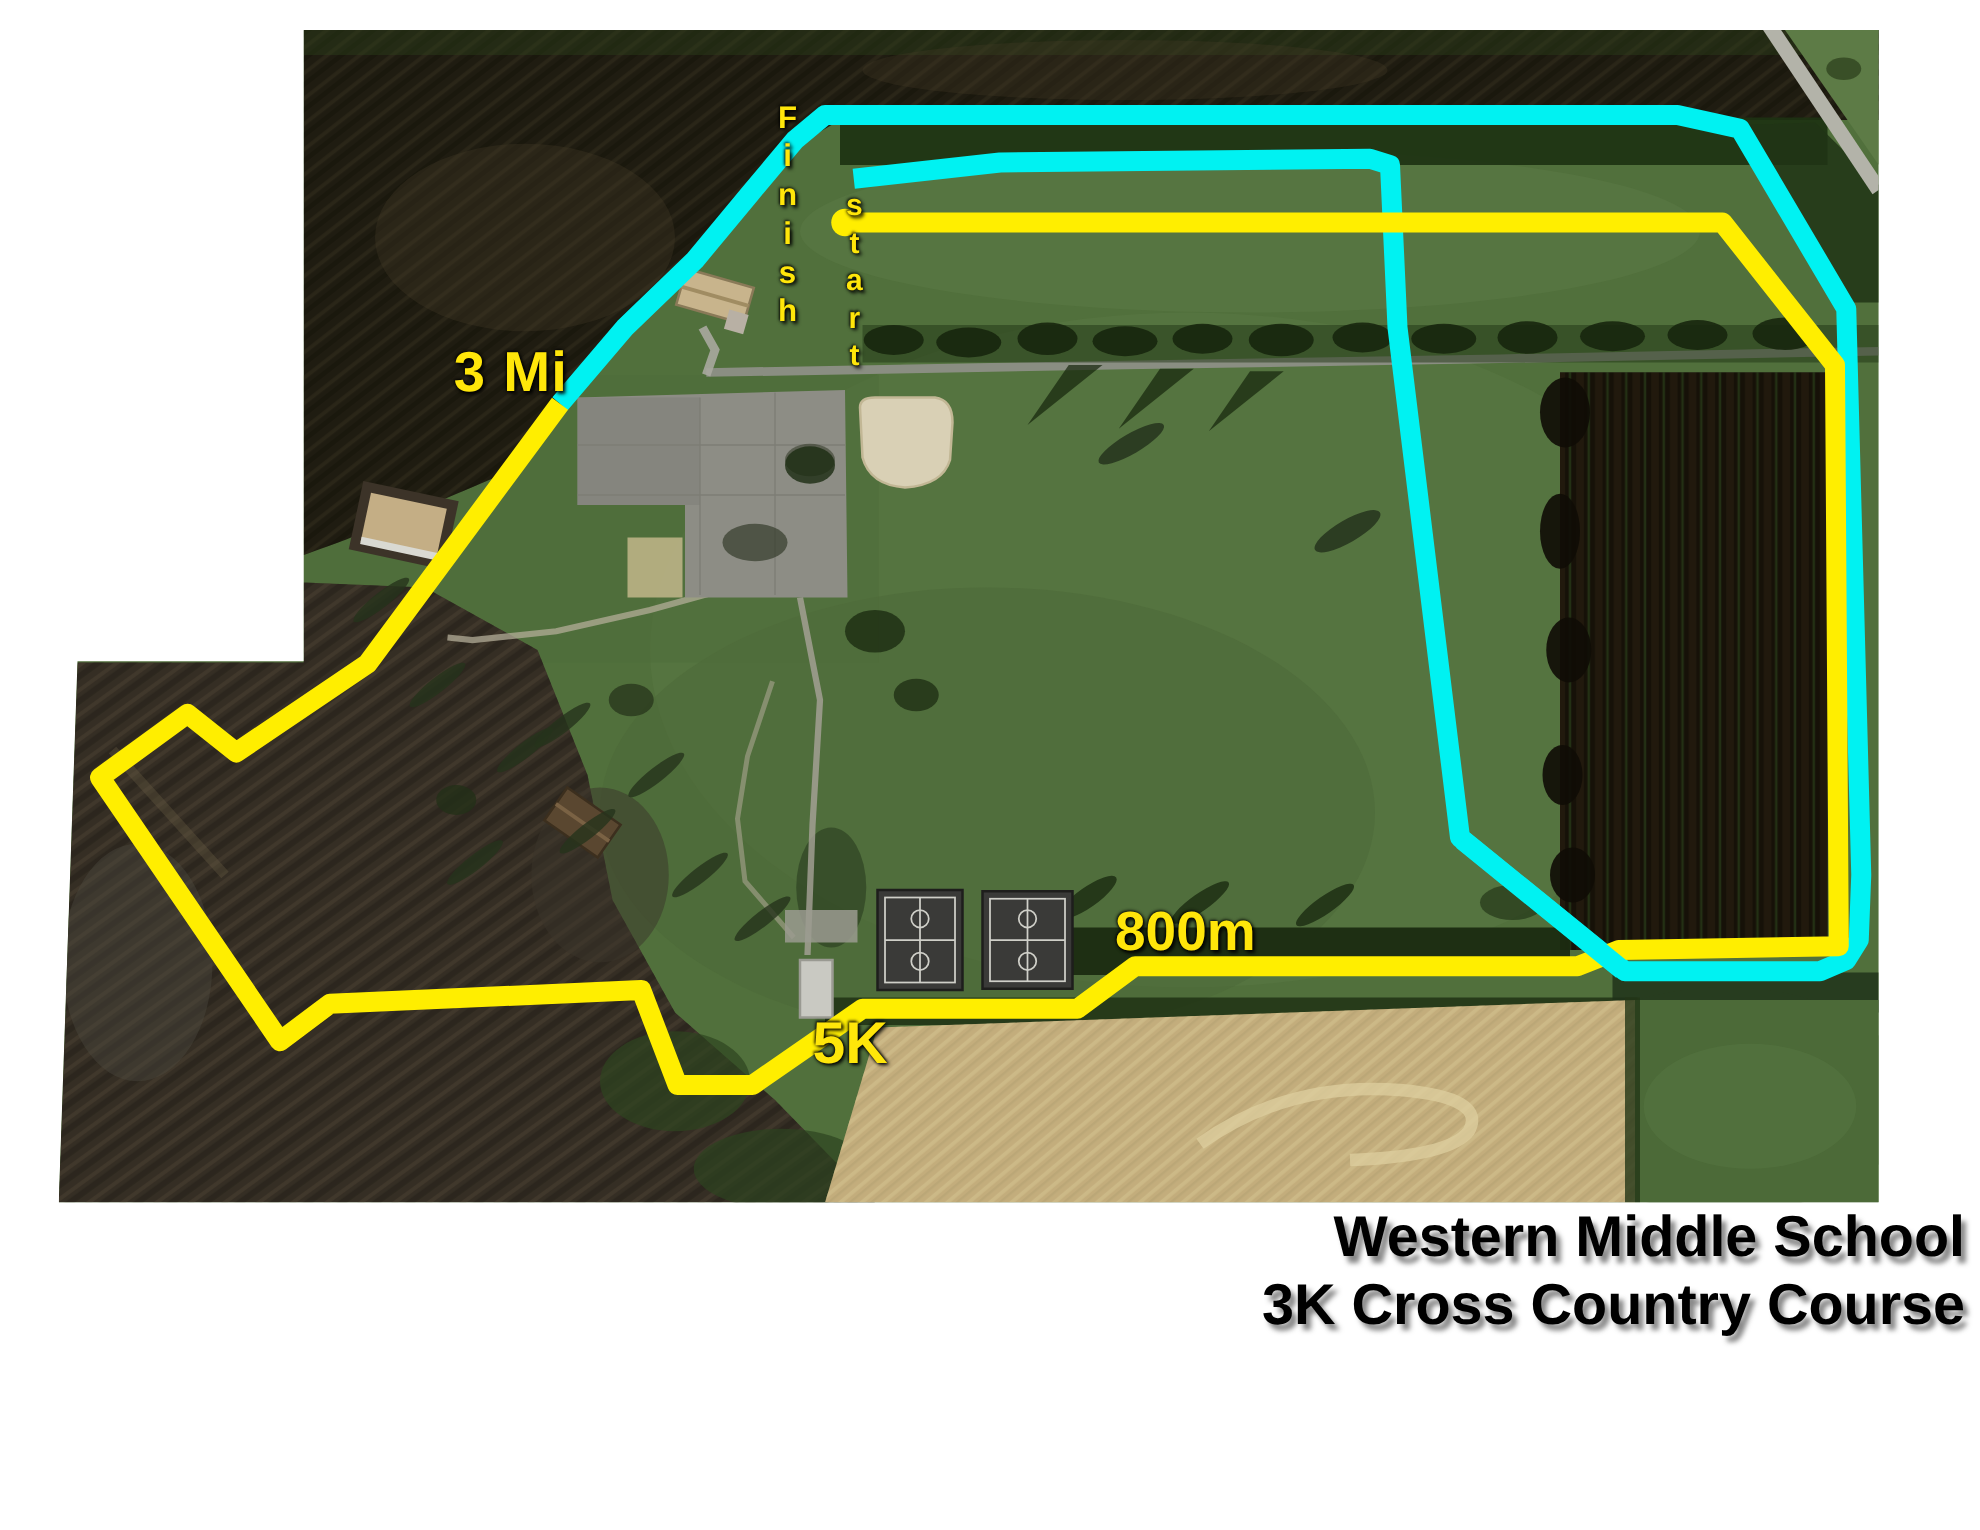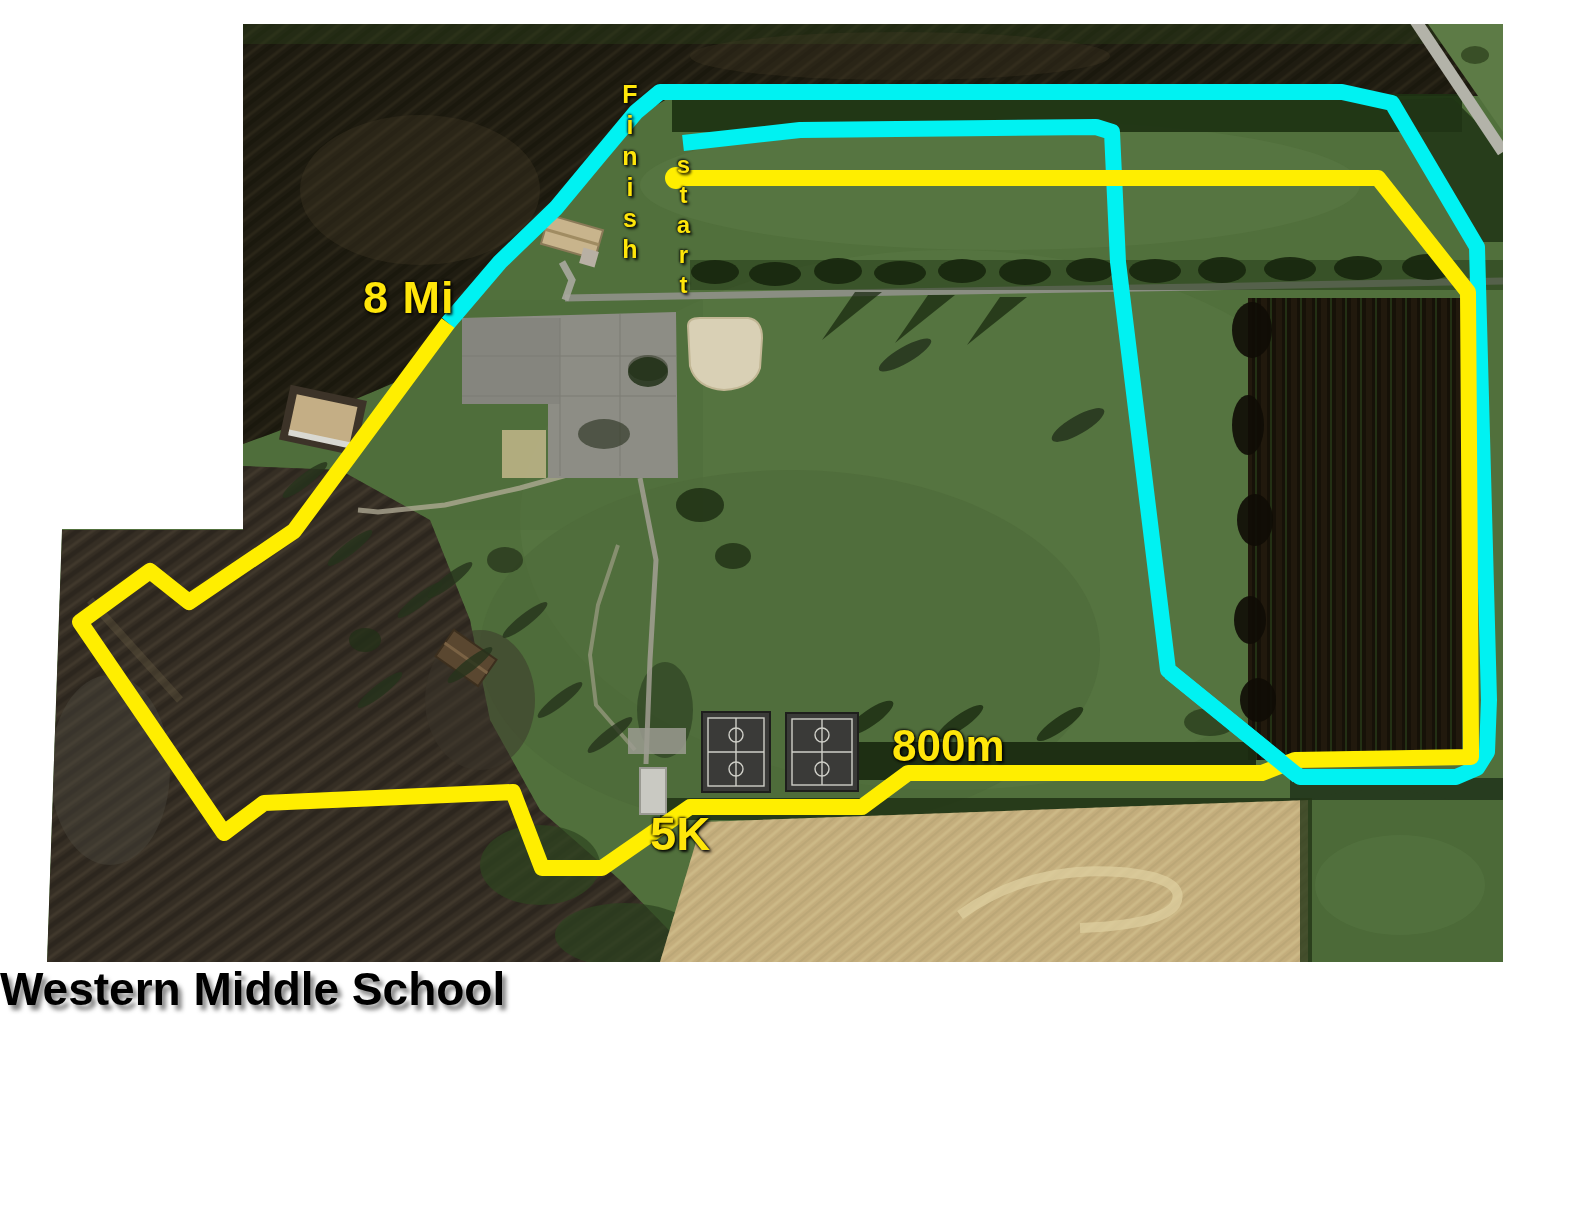--- a/index.html
+++ b/index.html
@@ -7,21 +7,21 @@
         font-family:"Liberation Sans",sans-serif;}
   .page svg{position:absolute;left:0;top:0;display:block;}
   .map-label{position:absolute;font-weight:bold;color:var(--label-yellow,#ffe60a);z-index:5;
         text-shadow:0 0 3px #000,2px 2px 3px rgba(0,0,0,.85),-1px -1px 2px rgba(0,0,0,.55);}
   .vert{writing-mode:vertical-rl;text-orientation:upright;letter-spacing:3px;line-height:1;}
   #finish-label{left:617px;top:80px;font-size:25px;}
   #start-label{left:671px;top:151px;font-size:24px;}
   #mile-label{left:363px;top:272px;font-size:45px;letter-spacing:1px;}
   #m800-label{left:892px;top:721px;font-size:44px;}
   #k1-label{left:650px;top:806px;font-size:47px;}
-  .title{position:absolute;left:0;top:962px;width:1572px;text-align:left;z-index:5;
+  .title{position:absolute;left:0;top:962px;width:1572px;text-align:right;z-index:5;
         color:var(--title-color,#000);font-weight:bold;font-size:46px;line-height:54px;
         text-shadow:4px 5px 4px rgba(35,35,35,.55);}
 </style>
 </head>
 <body>
 
 <div class="page">
 
 <svg width="1584" height="1224" viewBox="0 0 1584 1224">
   <defs>
@@ -217,21 +217,22 @@
   </g>
 
   <polyline fill="none" stroke-linejoin="round" stroke-linecap="butt" stroke="#00f2f2" stroke-width="16" points="448,323 500,262 556,208 600,155 636,112 660,92 1342,92 1392,103 1477,247 1489,700 1487,752 1477,768 1456,777 1300,777 1168,670 1118,262 1112,132 1096,127 800,130 683,143"></polyline>
   <polyline fill="none" stroke-linejoin="round" stroke-linecap="butt" stroke="#ffee00" stroke-width="16" points="676,178 1378,178 1468,292 1471,748 1471,757 1295,760 1262,773 908,773 862,807 690,807 602,868 542,868 513,792 264,803 224,833 80,622 150,571 189,602 294,531 448,323"></polyline>
   <polyline fill="none" stroke-linejoin="round" stroke-linecap="butt" stroke="#00f2f2" stroke-width="16" points="1298,776 1170,672"></polyline>
   <circle cx="676" cy="178" r="11" fill="#ffee00"></circle>
 </svg>
 
 <div class="map-label vert" id="finish-label">Finish</div>
 <div class="map-label vert" id="start-label">start</div>
-<div class="map-label" id="mile-label">8 Mi</div>
+<div class="map-label" id="mile-label">3 Mi</div>
 <div class="map-label" id="m800-label">800m</div>
 <div class="map-label" id="k1-label">5K</div>
 
 <div class="title">
   <div>Western Middle School</div>
+  <div>3K Cross Country Course</div>
 </div>
 
 </div>
 
 </body></html>

